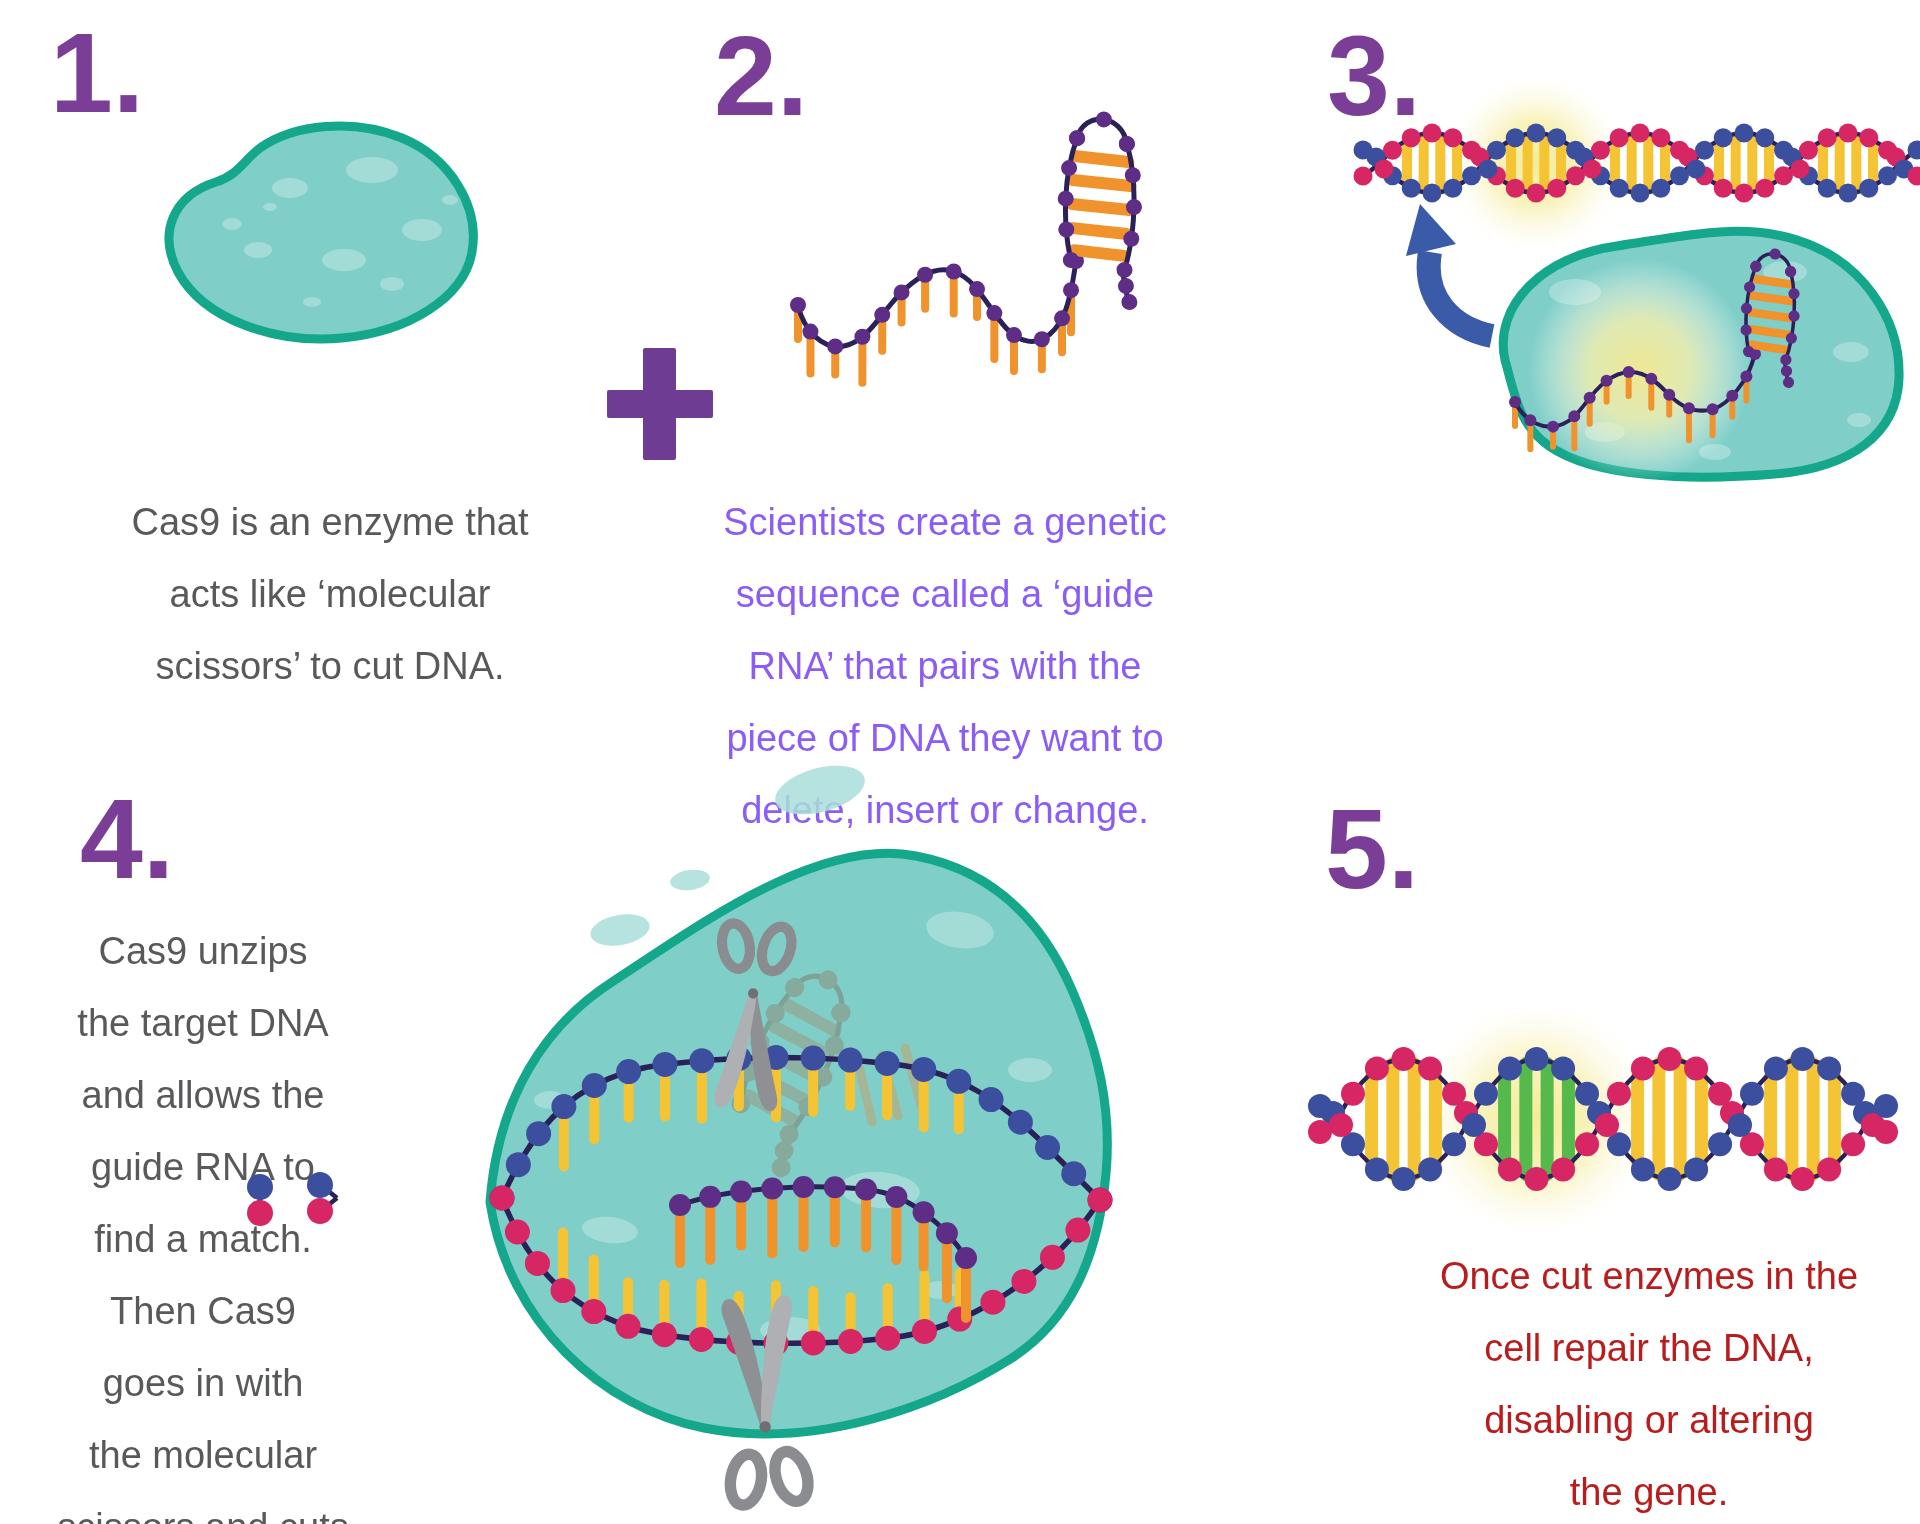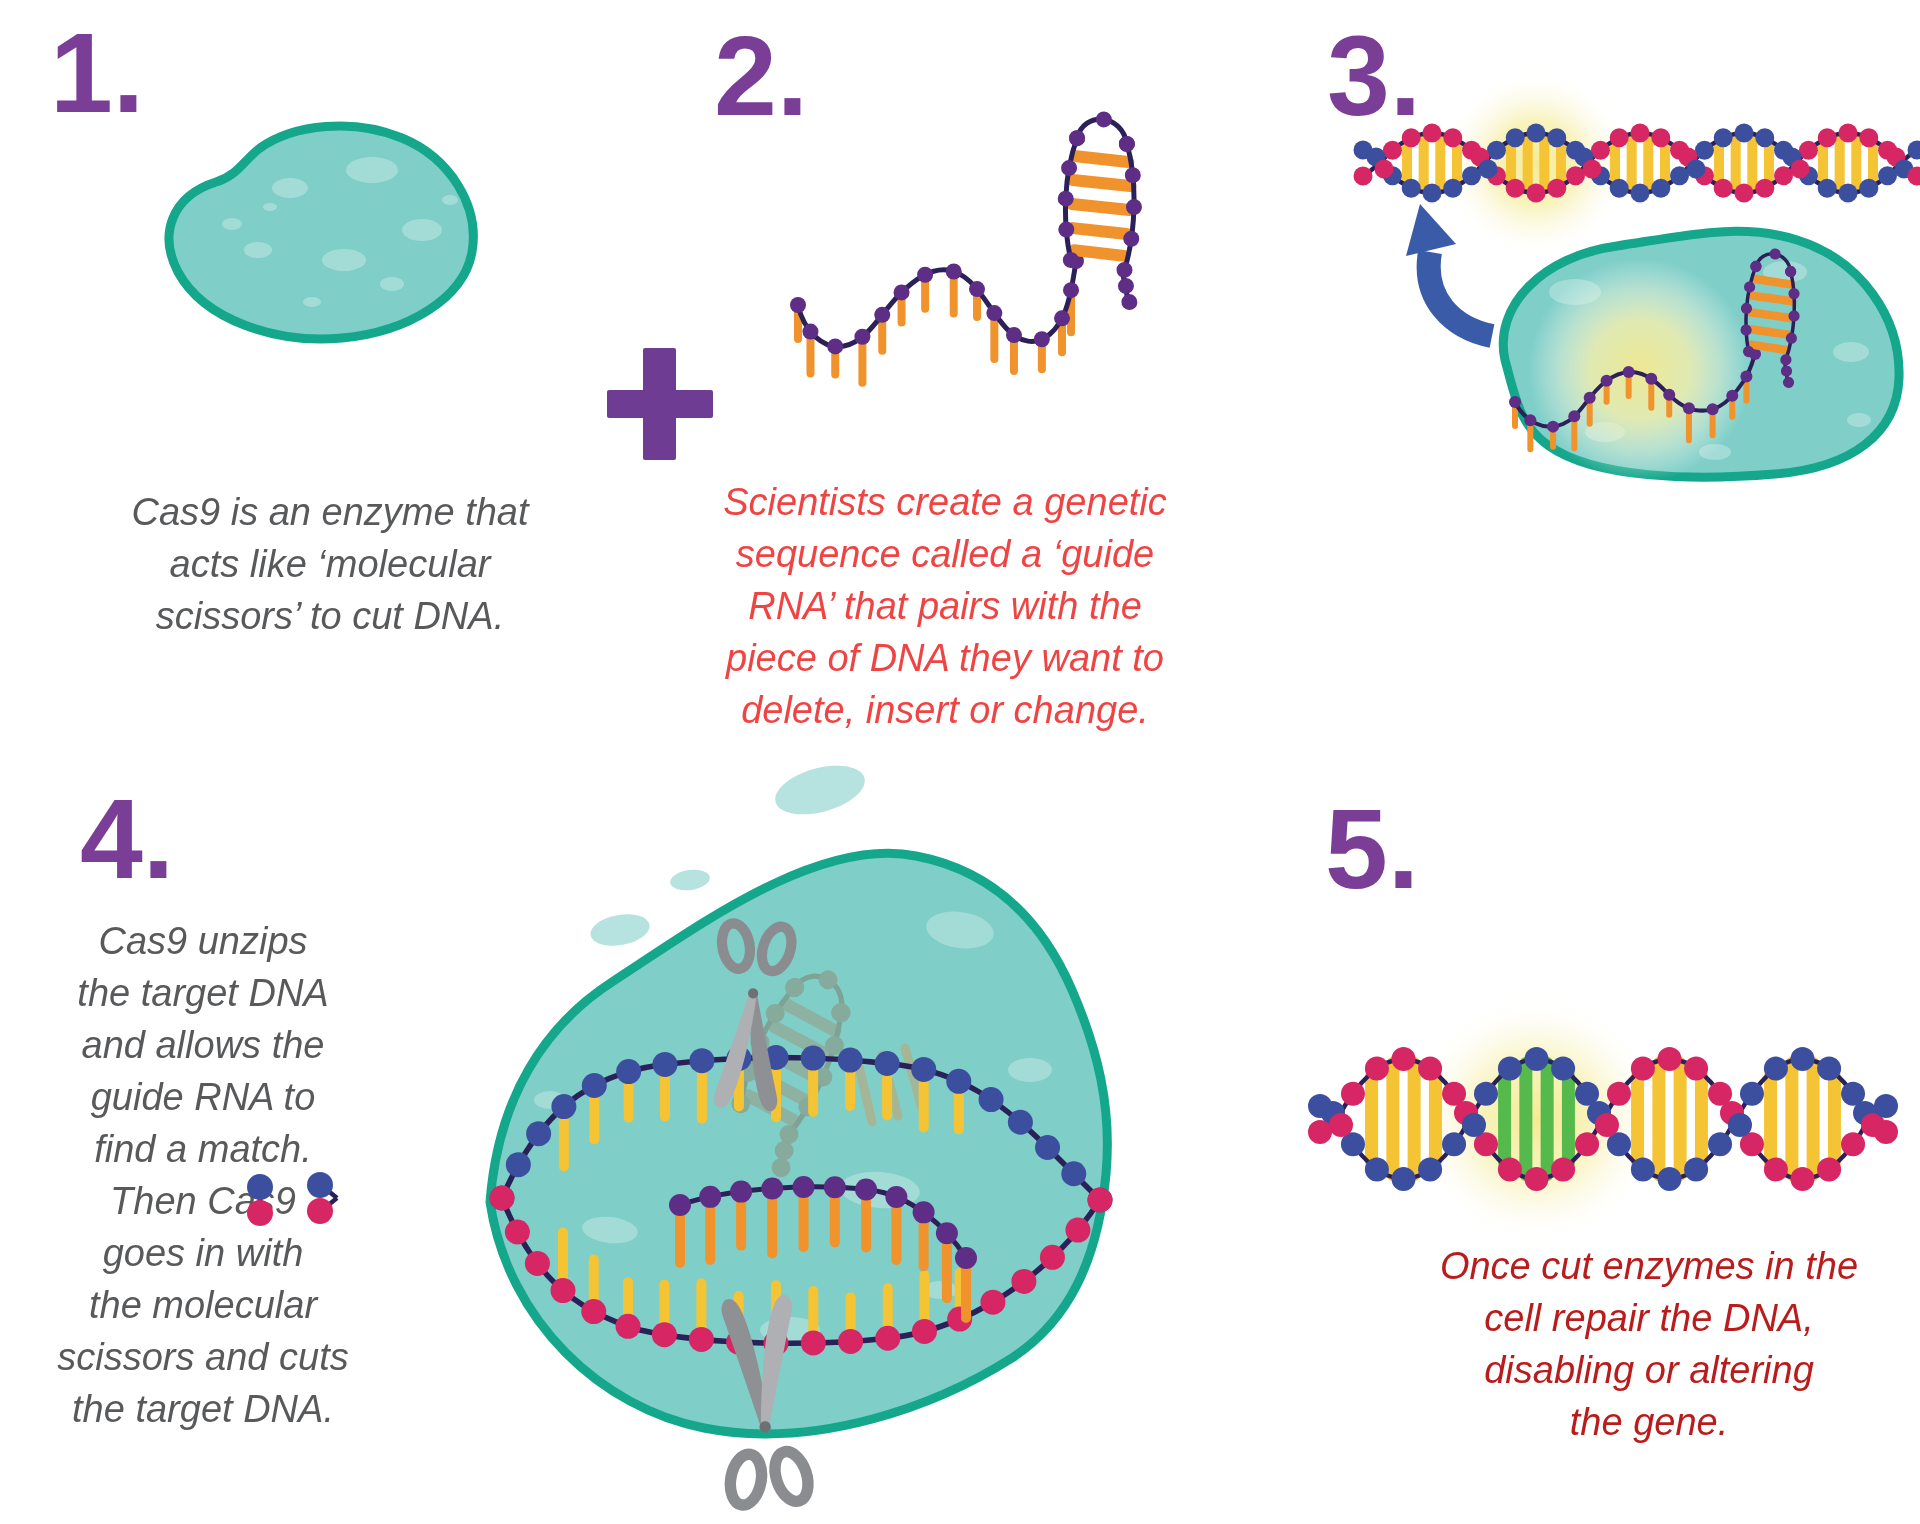--- a/index.html
+++ b/index.html
@@ -1,38 +1,38 @@
 <!DOCTYPE html>
 <html><head>
 <meta charset="utf-8">
 <style>
   html,body{margin:0;padding:0;background:#ffffff;}
   #canvas{position:relative;width:1920px;height:1524px;background:#ffffff;
           font-family:"Liberation Sans",sans-serif;overflow:hidden;}
   .num{position:absolute;font-size:113px;font-weight:700;line-height:1;
        letter-spacing:0px;color:#7A3E97;}
-  .cap{position:absolute;font-size:38px;line-height:52px;color:#58595B;
-       text-align:center;white-space:pre-line;font-style:italic;}
+  .cap{position:absolute;font-size:38px;line-height:72px;color:#58595B;
+       text-align:center;white-space:pre-line;}
   svg.illo{position:absolute;overflow:visible;}
 </style>
 </head>
 <body>
 
 <div id="canvas">
 
   <div class="num" style="left: 50px; top: 17px; color: rgb(122, 62, 151);">1.</div>
   <div class="num" style="left: 714px; top: 20px; color: rgb(122, 62, 151);">2.</div>
   <div class="num" style="left: 1327px; top: 20px; color: rgb(122, 62, 151);">3.</div>
   <div class="num" style="left: 80px; top: 783px; color: rgb(122, 62, 151);">4.</div>
   <div class="num" style="left: 1325px; top: 793px; color: rgb(122, 62, 151);">5.</div>
 
   <div class="cap" style="left: 80px; top: 486px; width: 500px; color: rgb(88, 89, 91);">Cas9 is an enzyme that
 acts like ‘molecular
 scissors’ to cut DNA.</div>
-  <div class="cap" style="left: 670px; top: 476px; width: 550px; color: #ef4444;">Scientists create a genetic
+  <div class="cap" style="left: 670px; top: 486px; width: 550px; color: #8b5cf6;">Scientists create a genetic
 sequence called a ‘guide
 RNA’ that pairs with the
 piece of DNA they want to
 delete, insert or change.</div>
   <div class="cap" style="left: 33px; top: 915px; width: 340px; color: rgb(88, 89, 91);">Cas9 unzips
 the target DNA
 and allows the
 guide RNA to
 find a match.
 Then Cas9

